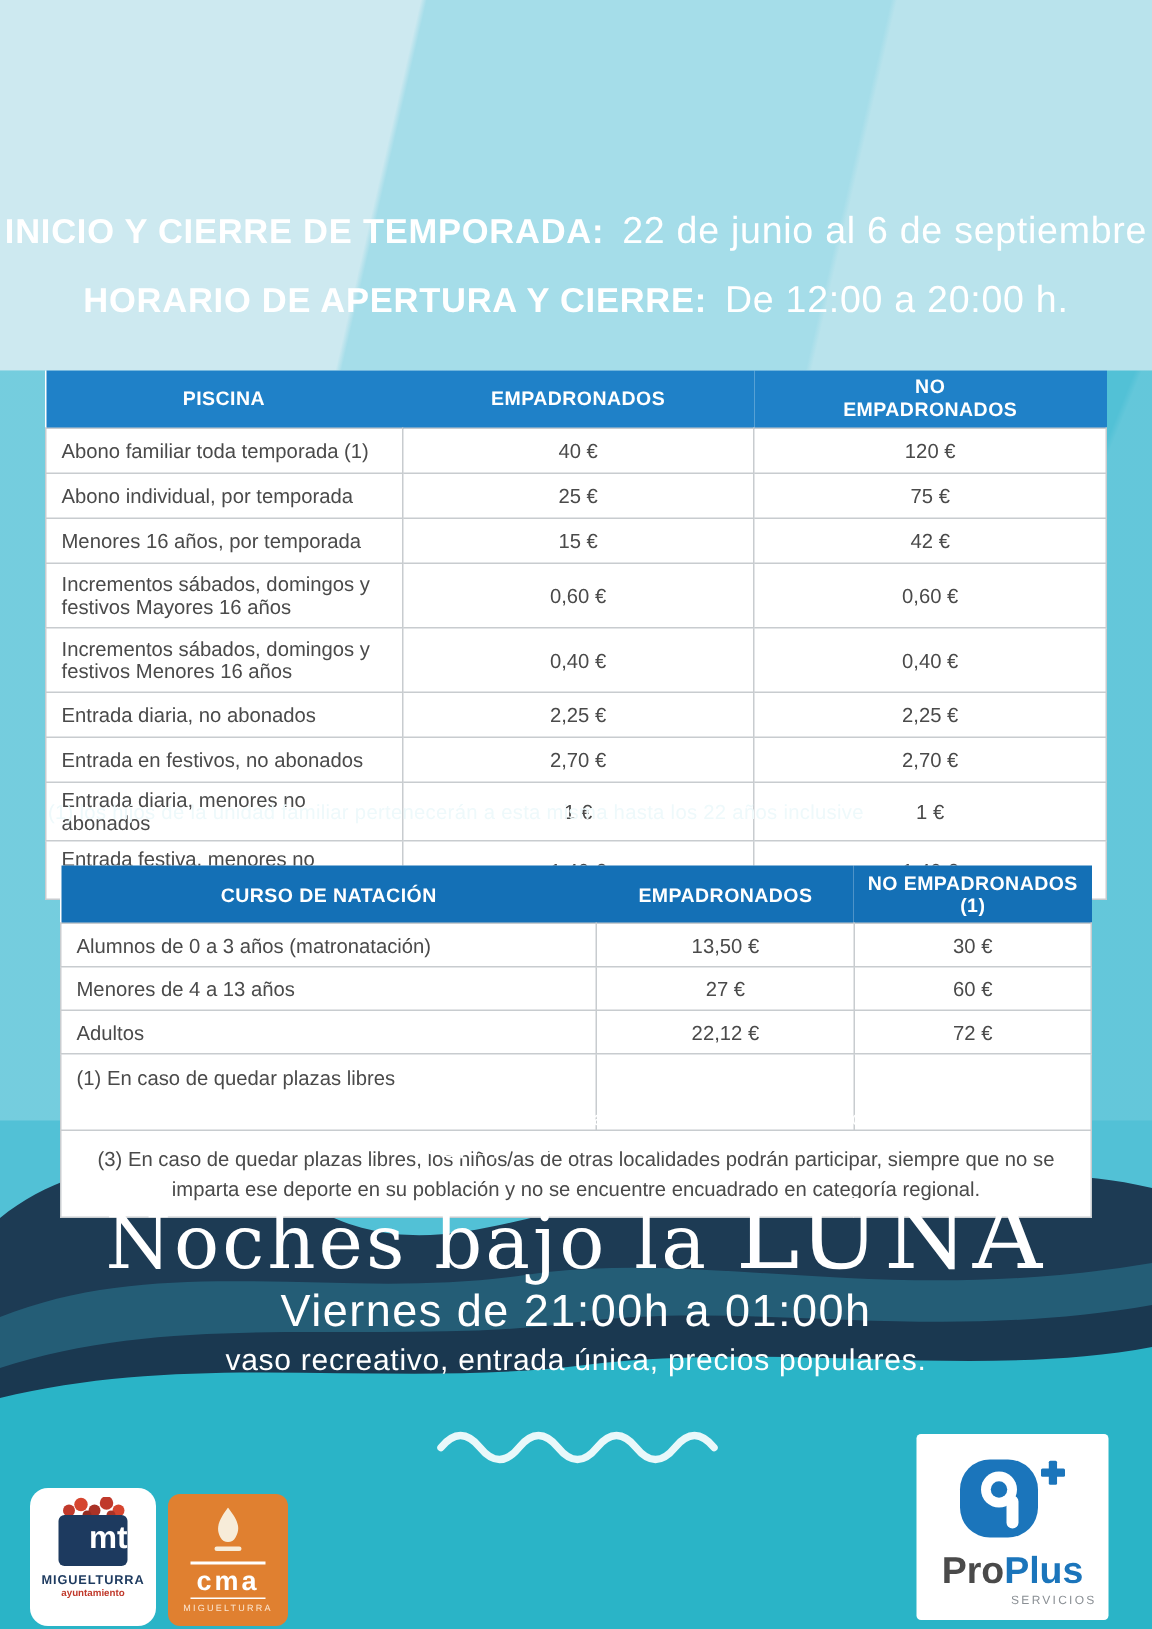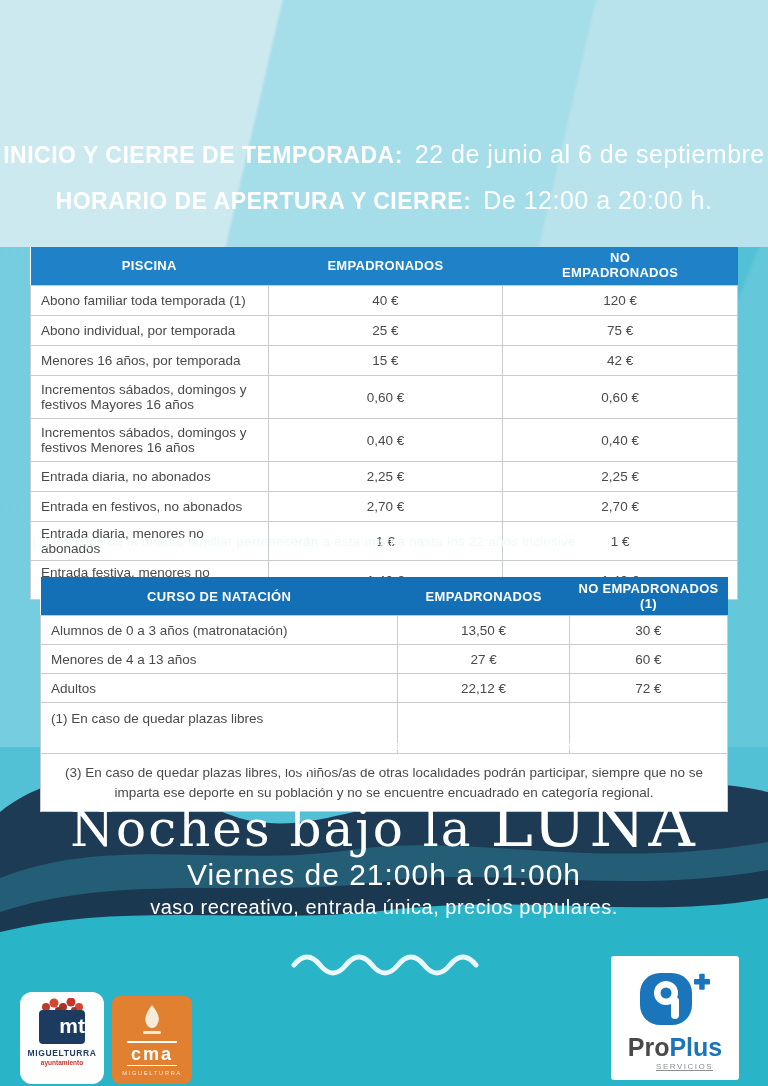--- a/index.html
+++ b/index.html
@@ -77,21 +77,21 @@
   .mt-name{font-size:8.5px;font-weight:bold;color:#1d3a5f;letter-spacing:.6px;margin-top:4px;}
   .mt-sub{font-size:6.5px;font-weight:bold;color:#c0392b;margin-top:1px;}
   .logo-cma{left:112px;top:996px;width:80px;height:88px;border-radius:8px;background:#e08030;justify-content:center;}
   .cma-word{color:#fff;font-size:18px;font-weight:bold;letter-spacing:2px;line-height:1;
     border-top:2px solid #fff;border-bottom:1px solid #fff;padding:2px 4px;margin-top:2px;}
   .cma-name{color:#fbe6d2;font-size:6px;letter-spacing:1.5px;margin-top:4px;}
   .logo-proplus{left:611px;top:956px;width:128px;height:124px;border-radius:3px;justify-content:center;}
   .pp-word{font-size:25px;font-weight:bold;line-height:1;margin-top:4px;}
   .pp-pro{color:#4a4a4a;}
   .pp-plus{color:#1b75bb;}
-  .pp-sub{font-size:8px;color:#8a8f94;letter-spacing:1.5px;align-self:flex-end;margin-right:26px;margin-top:2px;text-decoration:underline;}
+  .pp-sub{font-size:8px;color:#8a8f94;letter-spacing:1.5px;align-self:flex-end;margin-right:8px;margin-top:2px;}
 </style>
 </head>
 <body>
 
 <div class="poster">
 
   <div class="bg-top"></div>
   <div class="bg-mid"></div>
   <div class="bg-bottom"></div>
 

